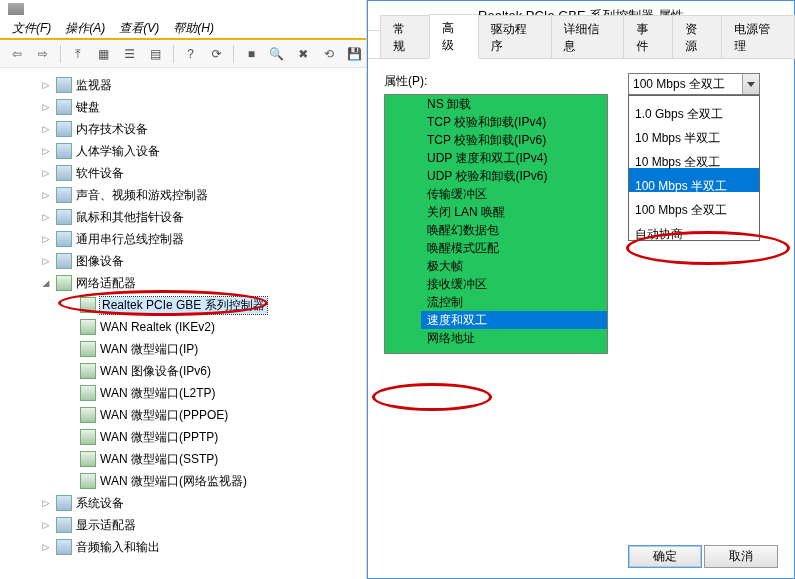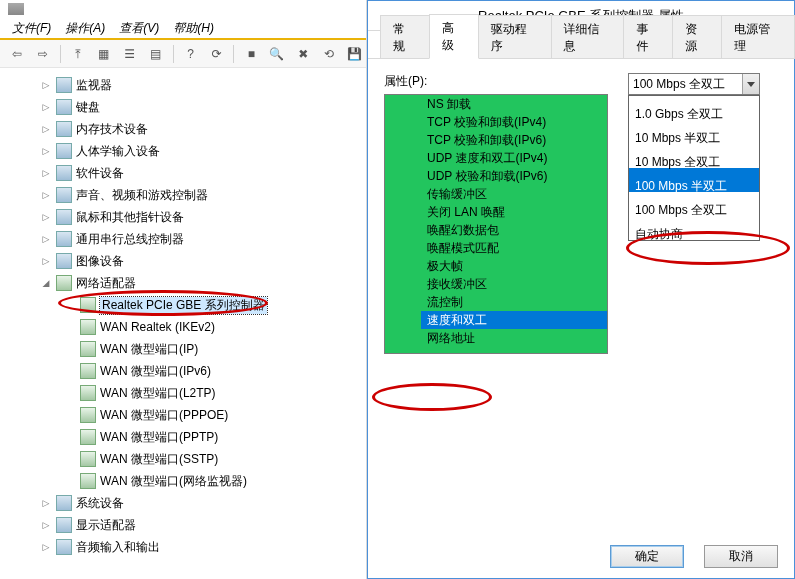--- a/index.html
+++ b/index.html
@@ -35,21 +35,21 @@
 .col-v { flex: 1; }
 .col-label { margin-bottom: 4px; }
 .listbox { border: 1px solid #7a7a7a; height: 260px; overflow-y: scroll; background: #22c55e; padding-left: 36px; }
 .listbox .item { padding: 2px 6px; height: 18px; line-height: 14px; }
 .listbox .item.sel { background: #0078d7; color: #fff; }
 .combo { border: 1px solid #7a7a7a; height: 22px; width: 132px; display: flex; align-items: center; padding: 0 4px; background: #fff; position: relative; }
 .combo .arrow { position: absolute; right: 0; top: 0; width: 17px; height: 100%; border-left: 1px solid #a0a0a0; display: flex; align-items: center; justify-content: center; background: linear-gradient(#f0f0f0,#d9d9d9); }
 .dropdown { border: 1px solid #646464; width: 132px; background: #fff; }
 .dropdown .opt { padding: 12px 6px; height: 17px; line-height: 13px; }
 .dropdown .opt.sel { background: #0078d7; color: #fff; }
-.btn-row { position: absolute; bottom: 10px; right: 16px; display: flex; gap: 20px; }
+.btn-row { position: absolute; bottom: 10px; right: 16px; display: flex; gap: 2px; }
 .btn { min-width: 74px; height: 23px; border: 1px solid #999; background: linear-gradient(#f8f8f8,#e1e1e1); display: flex; align-items: center; justify-content: center; cursor: pointer; }
 .btn:first-child { border-color: #5b9bd5; box-shadow: 0 0 0 1px #a7cdec inset; }
 svg { display:block; }
 </style>
 </head>
 <body>
 
 <div class="left-pane">
   <div class="titlebar">
     <span class="sysicon"></span>
@@ -155,21 +155,21 @@
       <div class="tree-row">
         <span class="indent" style="width: 60px;"></span>
         <span class="expander"></span>
         <span class="node-icon ic-net"></span>
         <span>WAN 微型端口(IP)</span>
       </div>
       <div class="tree-row">
         <span class="indent" style="width: 60px;"></span>
         <span class="expander"></span>
         <span class="node-icon ic-net"></span>
-        <span>WAN 微型端口(IPv6)</span>
+        <span>WAN 图像设备(IPv6)</span>
       </div>
       <div class="tree-row">
         <span class="indent" style="width: 60px;"></span>
         <span class="expander"></span>
         <span class="node-icon ic-net"></span>
         <span>WAN 微型端口(L2TP)</span>
       </div>
       <div class="tree-row">
         <span class="indent" style="width: 60px;"></span>
         <span class="expander"></span>

